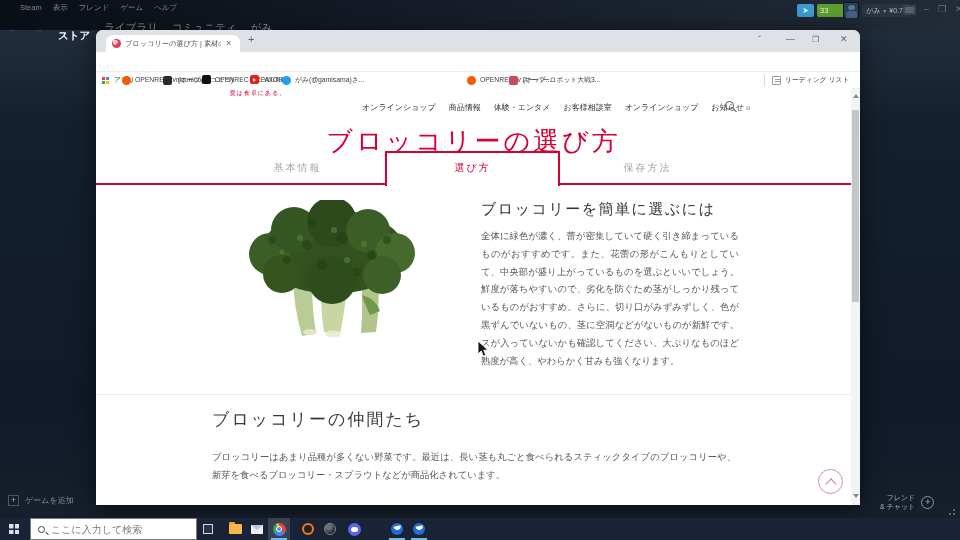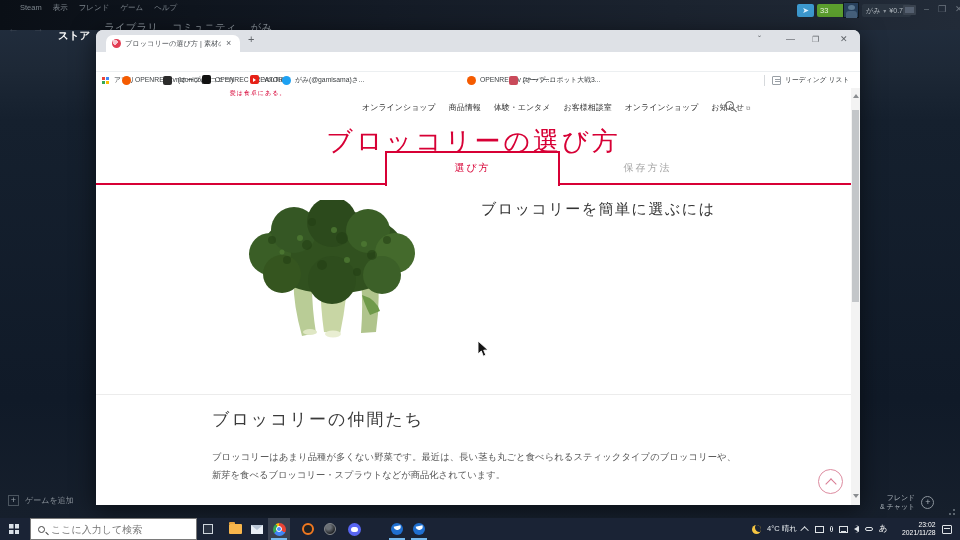--- a/index.html
+++ b/index.html
@@ -321,20 +321,21 @@
       <div id="site-nav" class="a">
         <span>オンラインショップ</span>
         <span>商品情報</span>
         <span>体験・エンタメ</span>
         <span>お客様相談室</span>
         <span>オンラインショップ</span>
         <span><span>お知らせ</span><span class="ext">⧉</span></span>
       </div>
       <div id="site-search" class="a"></div>
 
+      <div class="site-tab a" style="left:114px">基本情報</div>
       <div id="tab-sel" class="site-tab a">選び方</div>
       <div class="site-tab a" style="left:464px">保存方法</div>
       <div id="red-line" class="a"></div>
 
       <div id="broccoli-box" class="a">
         <svg width="245" height="146" viewBox="0 0 245 146">
           <g>
             <path d="M120 14 q-18 46 -8 118 l16 2 q14 -66 4 -120 Z" fill="#c8d6a4"></path>
             <path d="M88 40 q-14 40 2 96 l14 -3 q-8 -50 0 -90 Z" fill="#b9cc96"></path>
             <path d="M156 38 q16 38 8 94 l-15 1 q4 -48 -6 -92 Z" fill="#b0c48c"></path>
@@ -369,20 +370,21 @@
             </g>
             <path d="M150 95 q14 4 18 16 l-10 4 q-6 -12 -8 -20Z" fill="#6f9a4a"></path>
           </g>
         </svg>
       </div>
       <svg id="cursor" class="a" width="13" height="18">
         <path d="M2,1 L2,14 L5.3,11 L7.3,16.2 L9.8,15.1 L7.7,10.2 L12,10 Z" fill="#141414" stroke="#fff" stroke-width="0.9"></path>
       </svg>
 
       <div id="article-heading" class="a">ブロッコリーを簡単に選ぶには</div>
+      <div id="article-body" class="a">全体に緑色が濃く、蕾が密集していて硬く引き締まっているものがおすすめです。また、花蕾の形がこんもりとしていて、中央部が盛り上がっているものを選ぶといいでしょう。鮮度が落ちやすいので、劣化を防ぐため茎がしっかり残っているものがおすすめ。さらに、切り口がみずみずしく、色が黒ずんでいないもの、茎に空洞などがないものが新鮮です。スが入っていないかも確認してください。大ぶりなものほど熟度が高く、やわらかく甘みも強くなります。</div>
       <div id="divider" class="a"></div>
       <div id="section-heading" class="a">ブロッコリーの仲間たち</div>
       <div id="section-body" class="a">ブロッコリーはあまり品種が多くない野菜です。最近は、長い茎も丸ごと食べられるスティックタイプのブロッコリーや、新芽を食べるブロッコリー・スプラウトなどが商品化されています。</div>
       <div id="backtotop" class="a">
           <i></i>
         </div>
 
       <div id="scrollbar" class="a"></div>
       <div id="sb-thumb" class="a"></div>
       <div id="sb-up" class="sb-arrow a"></div>
@@ -417,31 +419,15 @@
         <span class="ic-discord"></span>
       </div>
     <div class="tb-cell" style="left:386px">
         <span class="ic-blueapp"></span>
         <span class="runline"></span>
       </div>
     <div class="tb-cell" style="left:408px">
         <span class="ic-blueapp"></span>
         <span class="runline"></span>
       </div>
-    <div id="tray" class="a">
-      <span class="moon mini"></span>
-      <span id="weather-txt">4°C 晴れ</span>
-      <span class="chev-up mini"></span>
-      <span class="ic-mon mini"></span>
-      <span class="ic-mic mini"></span>
-      <span class="ic-pc mini"></span>
-      <span class="ic-spk mini"></span>
-      <span class="ic-link mini"></span>
-      <span id="ime">あ</span>
-      <span id="clock">
-        <span>23:02</span><br>
-        <span>2021/11/28</span>
-      </span>
-      <span id="action-center"></span>
-    </div>
   </div>
 
 </div>
 
 </body></html>

